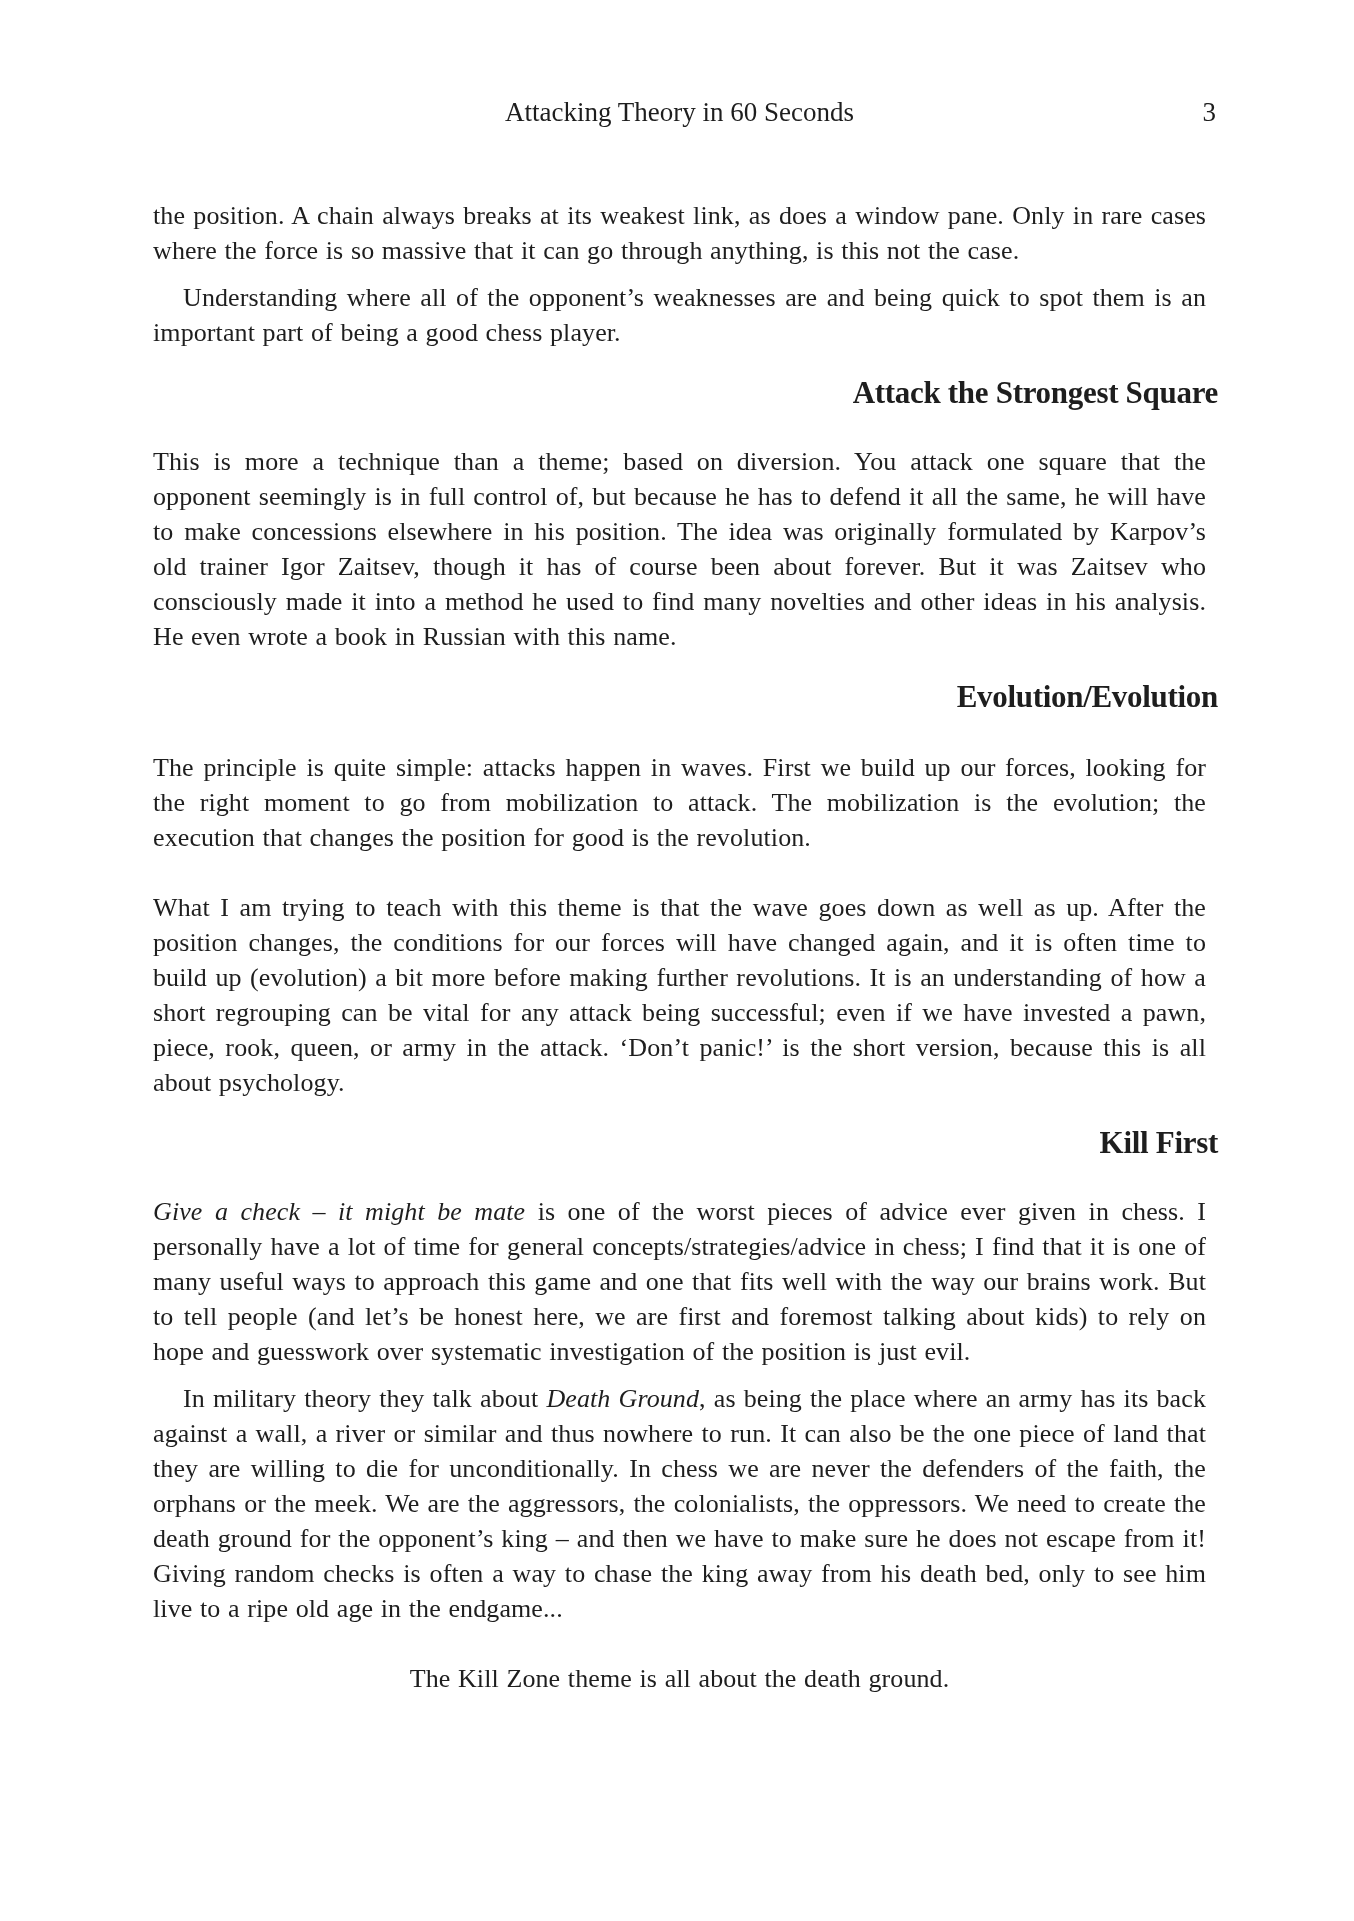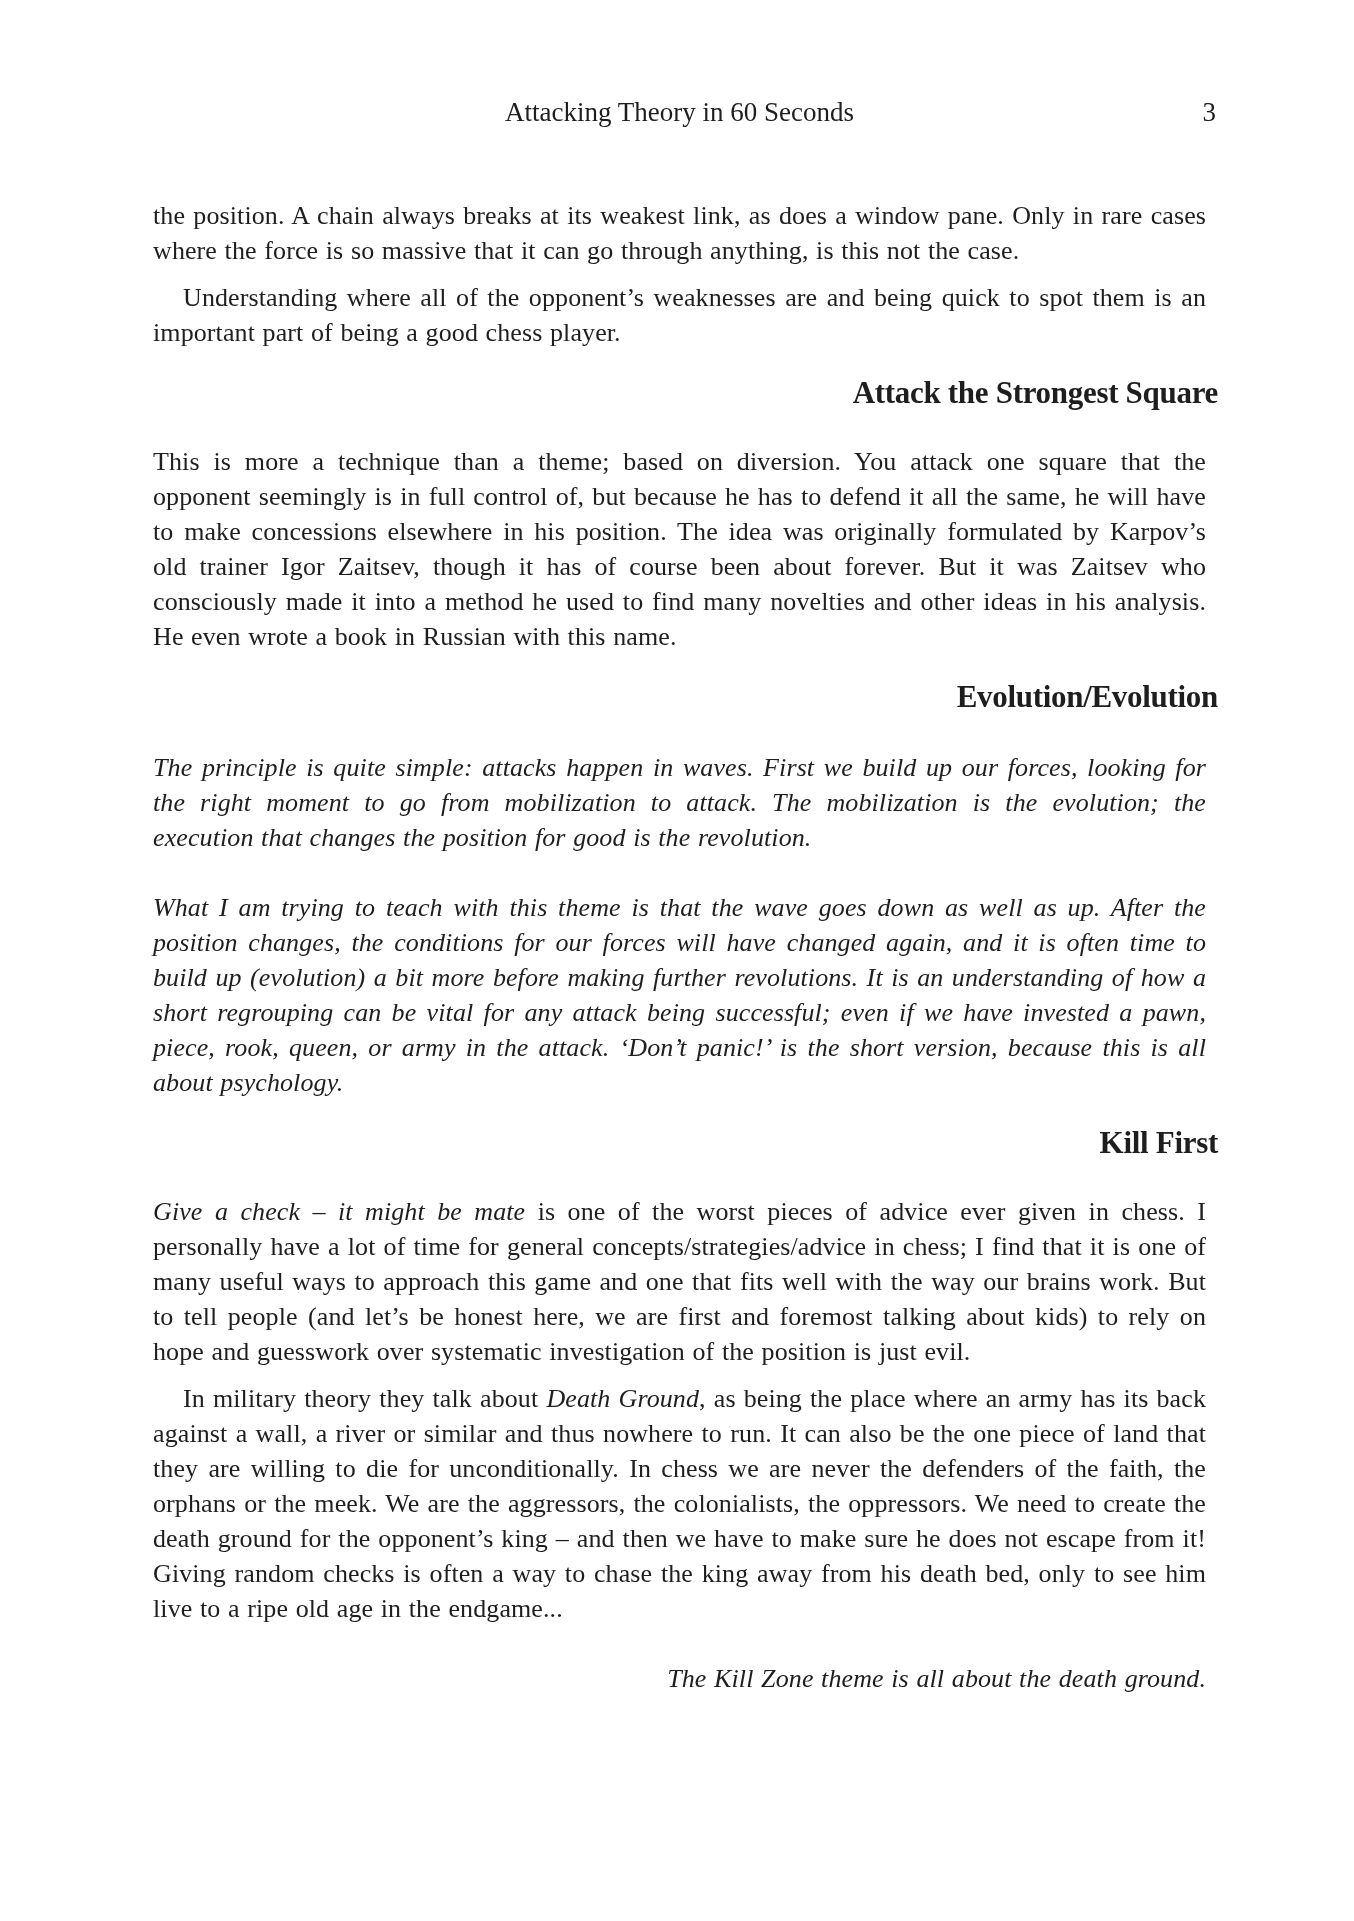--- a/index.html
+++ b/index.html
@@ -36,22 +36,22 @@
   }
   p.body {
     margin: 12px;
     font-size: 26px;
     line-height: 35px;
     text-align: justify;
     letter-spacing: 0.1px;
     word-spacing: 1px;
   }
   p.ind { text-indent: 30px; }
-  p.sp  { margin-top: 35px; font-style: italic; }
-  p.last { text-align: right; }
+  p.sp  { margin-top: 35px; }
+  p.last { text-align: center; }
   h2.shead {
     margin: 24px 0 33px 0;
     text-align: right;
     font-size: 31px;
     line-height: 37px;
     font-weight: 700;
     letter-spacing: -0.3px;
   }
   em { font-style: italic; }
 </style>

